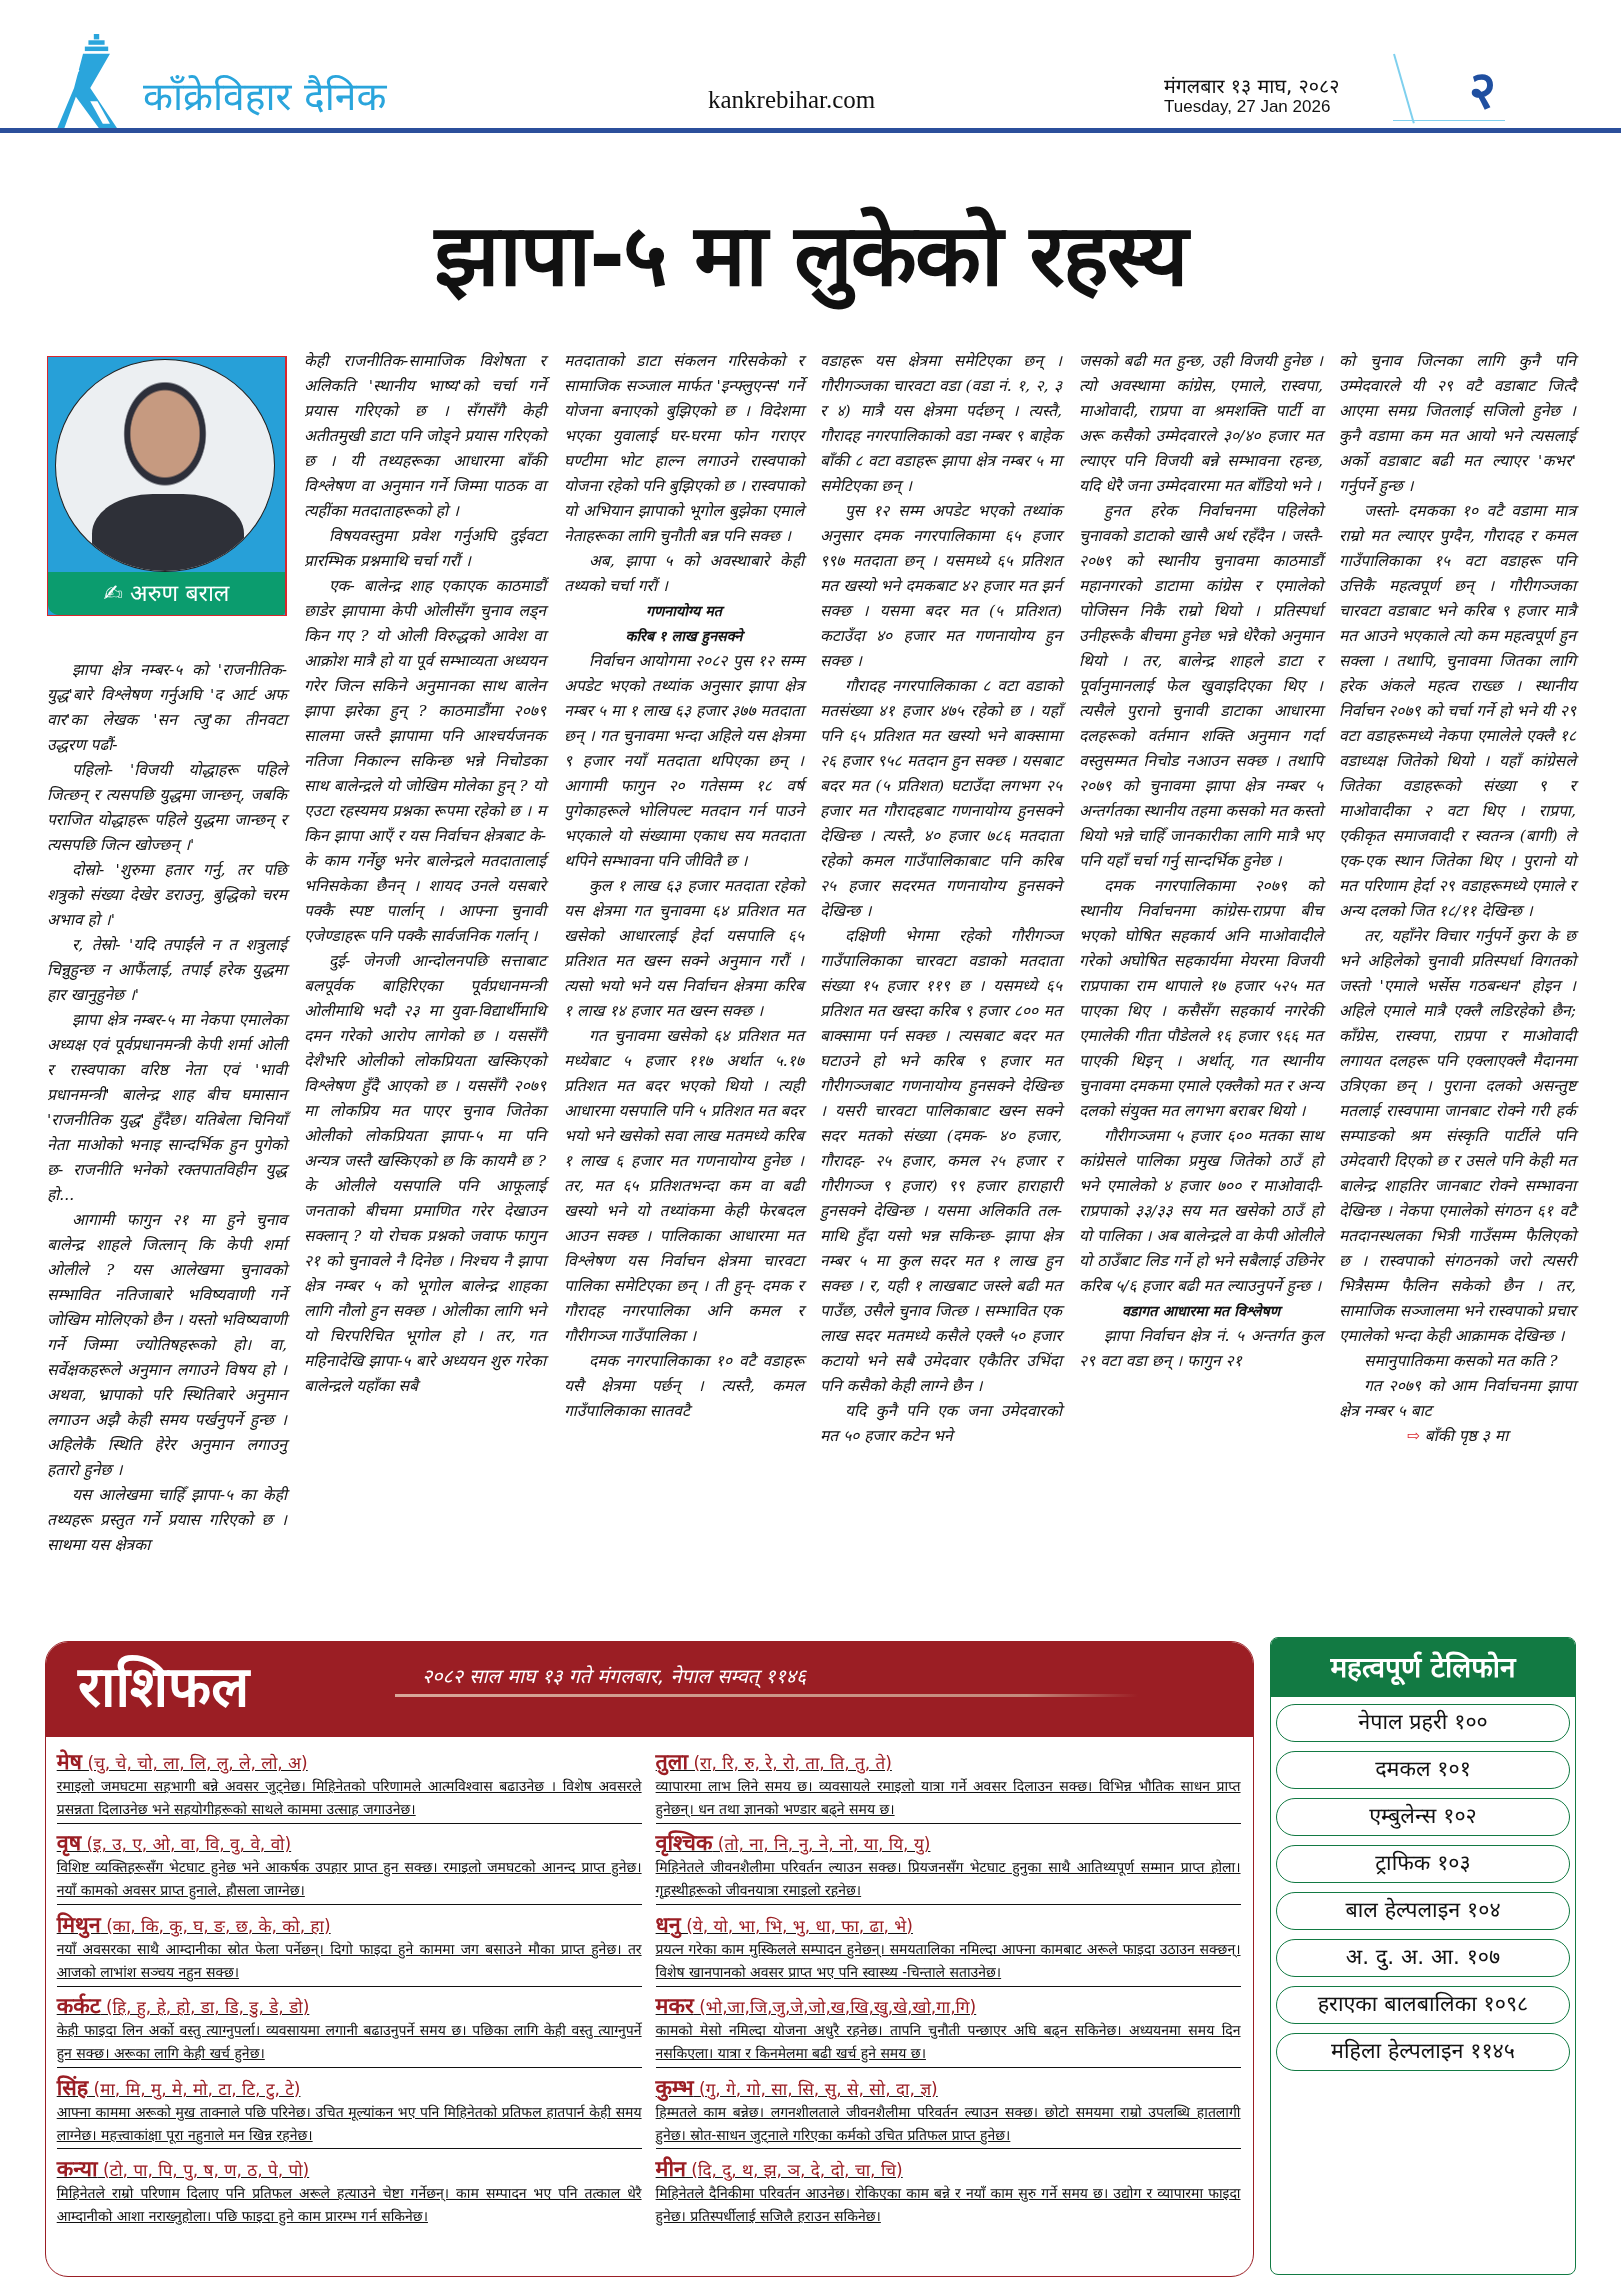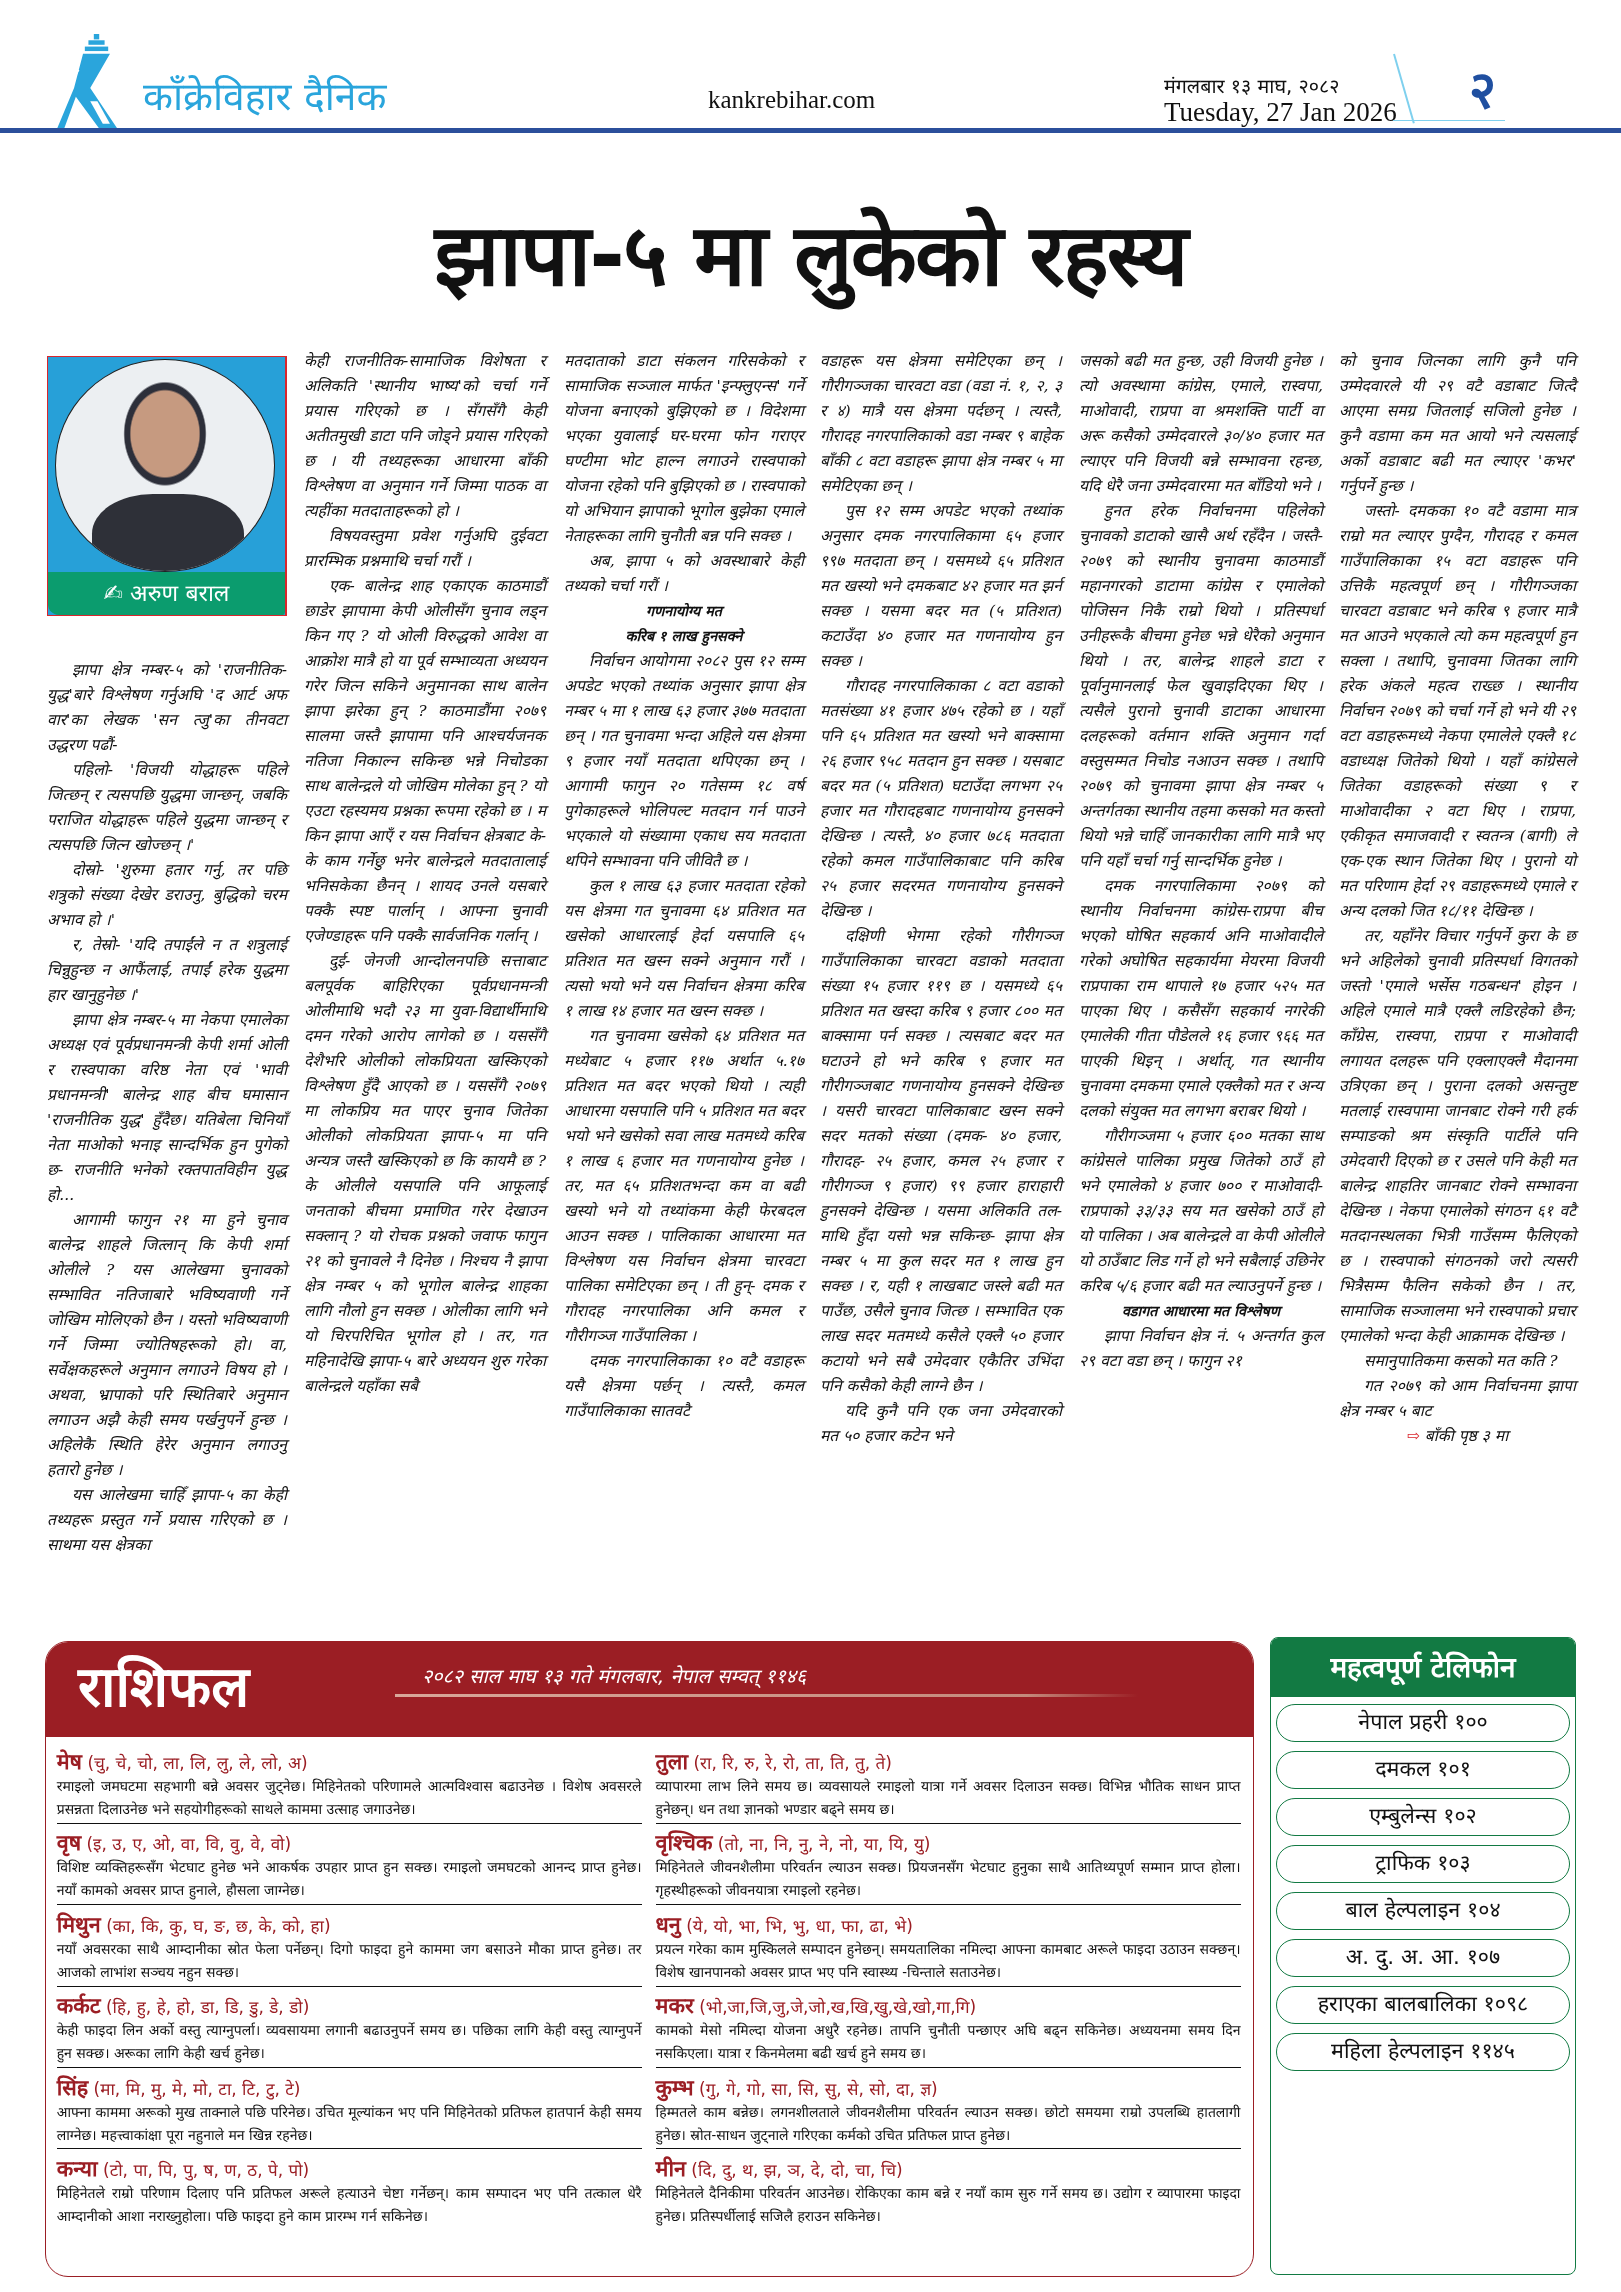--- a/index.html
+++ b/index.html
@@ -2,21 +2,21 @@
 <html style="font-size:14.3px"><head>
 <meta charset="utf-8">
 <style>
   * { box-sizing: border-box; margin: 0; padding: 0; }
   body { width: 1621px; height: 2293px; background: #fff; font-family: "DejaVu Serif", serif; color: #111; position: relative; overflow: hidden; }
   .masthead { position: absolute; left: 0; top: 0; width: 1621px; height: 116px; }
   .logo { position: absolute; left: 56px; top: 34px; width: 90px; height: 97px; }
   .brand { position: absolute; left: 143px; top: 68px; font-family: "DejaVu Sans", sans-serif; font-size: 39px; color: #2aa5dc; }
   .site { position: absolute; left: 708px; top: 86px; font-family: "Liberation Serif", serif; font-size: 25px; }
   .date-np { position: absolute; left: 1164px; top: 72px; font-family: "DejaVu Sans", sans-serif; font-size: 19.7px; }
-  .date-en { position: absolute; left: 1164px; top: 97px; font-family: Liberation Serif, serif; font-size: 27px; text-align: right; }
+  .date-en { position: absolute; left: 1164px; top: 97px; font-family: Liberation Sans, sans-serif; font-size: 17px; text-align: right; }
   .pageno-box { position: absolute; left: 1393px; top: 54px; width: 112px; height: 67px; border-bottom: 1.8px solid #7fd0ee; }
   .pageno-box:before { content: ""; position: absolute; left: 0; top: 0; width: 1.8px; height: 72px; background: #7fd0ee; transform: rotate(-16deg); transform-origin: top; }
   .pageno { position: absolute; left: 1469px; top: 52px; font-family: "DejaVu Sans", sans-serif; font-size: 52px; font-weight: bold; color: #1f4fa0; }
   .rule { position: absolute; left: 0; top: 128px; width: 1621px; height: 4.5px; background: #2b4f9b; }
   .headline { position: absolute; left: 0; top: 193px; width: 1621px; text-align: center; font-family: "DejaVu Sans", sans-serif; font-weight: bold; font-size: 86px; letter-spacing: -1.8px; }
   .photo-card { position: absolute; left: 47px; top: 356px; width: 240px; height: 260px; background: #27a0d8; border: 1.8px solid #d9262c; border-right: 2.7px solid #d9262c; }
   .photo-oval { position: absolute; left: 7.2px; top: 1.8px; width: 220px; height: 213px; border-radius: 50%; background: radial-gradient(ellipse at 50% 35%, #c69a80 0 22%, #2d2f3a 23% 26%, #eceff2 27%); border: 0.9px solid #222; overflow: hidden; }
   .suit { position: absolute; left: 36px; top: 134px; width: 152px; height: 99px; background: #2e3038; border-radius: 40% 40% 0 0; }
   .byline { position: absolute; left: 0; bottom: 0; width: 100%; height: 43px; background: #0b9c6e; border-radius: 0 0 3.6px 10.7px; color: #fff; font-family: "DejaVu Sans", sans-serif; font-size: 23px; text-align: center; line-height: 43px; }
   .col { position: absolute; top: 349px; font-size: 15.6px; line-height: 25px; text-align: justify; font-family: "DejaVu Serif", serif; }
@@ -24,21 +24,21 @@
   .col p.noindent { text-indent: 0; }
   .col .sub { text-align: center; font-weight: bold; font-family: "DejaVu Sans", sans-serif; font-size: 14.3px; text-indent: 0; }
   .col .cont { text-align: center; text-indent: 0; }
   .arrow { color: #d9262c; }
   
   .rashi { position: absolute; left: 45px; top: 1641px; width: 1209px; height: 636px; border: 1.8px solid #9b1e24; border-radius: 23px 23px 23px 23px; overflow: hidden; }
   .rashi-head { height: 95px; background: #9b1e24; position: relative; }
   .rashi-title { position: absolute; left: 32px; top: 3.6px; font-family: "DejaVu Sans", sans-serif; font-weight: bold; font-size: 56px; color: #fff; }
   .rashi-date { position: absolute; left: 376px; top: 19.7px; font-family: "DejaVu Sans", sans-serif; font-style: italic; font-size: 19.7px; color: #fff; }
   .rashi-line { position: absolute; left: 349px; top: 52px; width: 743px; height: 2.7px; background: linear-gradient(90deg, #d9a79a, #c48a7c 85%, transparent); }
-  .rashi-body { display: flex; padding: 9px 12.5px 0 10.7px; gap: 14px; }
+  .rashi-body { display: flex; padding: 9px 12.5px 0 10.7px; gap: 14px; text-decoration: underline; }
   .rashi-col { flex: 1; }
   .sign { border-bottom: 1.8px solid #111; padding-bottom: 1.8px; margin-bottom: 3.6px; }
   .sign:last-child { border-bottom: none; }
   .sign-name { font-family: "DejaVu Sans", sans-serif; font-weight: bold; color: #9b1e24; font-size: 21.5px; }
   .sign-letters { color: #9b1e24; font-family: "DejaVu Sans", sans-serif; font-size: 17px; }
   .sign-text { font-size: 14px; line-height: 23px; text-align: justify; }
   
   .phone { position: absolute; left: 1270px; top: 1637px; width: 306px; height: 638px; border: 1.8px solid #127a43; border-radius: 8px; overflow: hidden; }
   .phone-head { height: 59px; background: #127a43; color: #fff; font-family: "DejaVu Sans", sans-serif; font-weight: bold; font-size: 28px; text-align: center; line-height: 59px; }
   .phone-list { padding: 7.2px 5.4px; }

